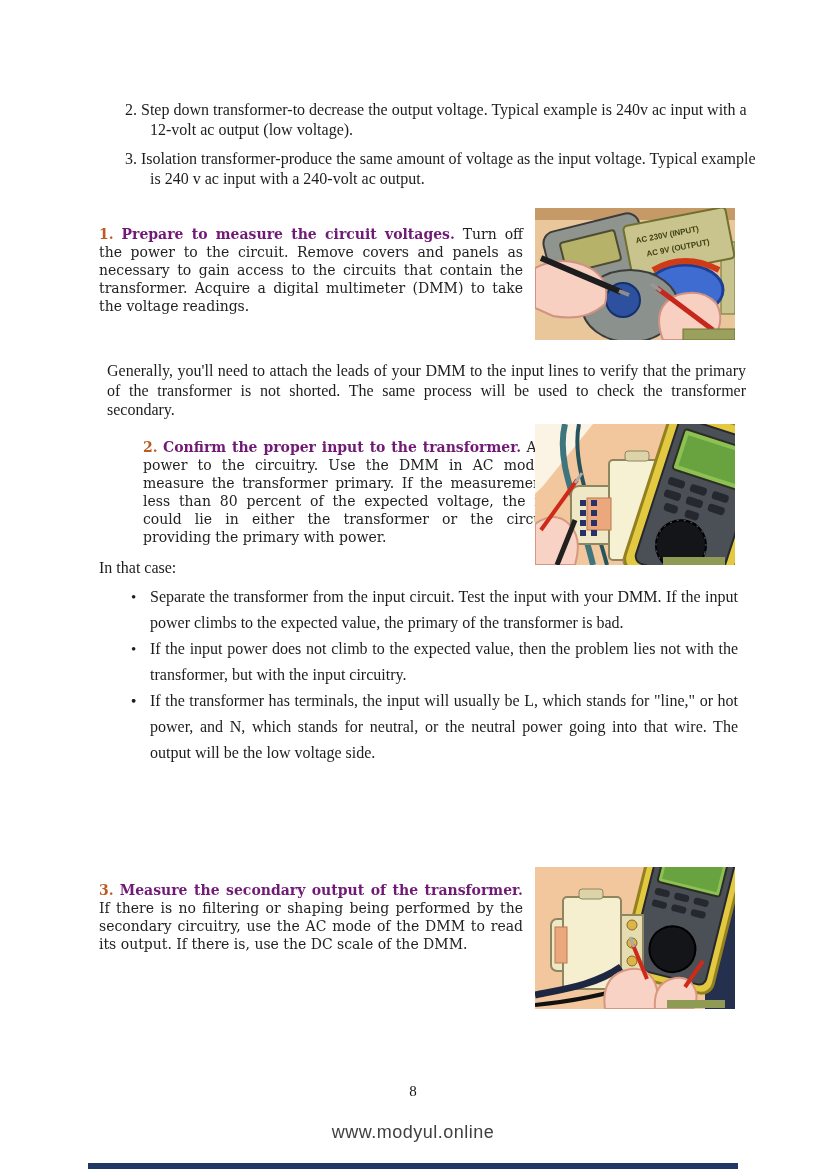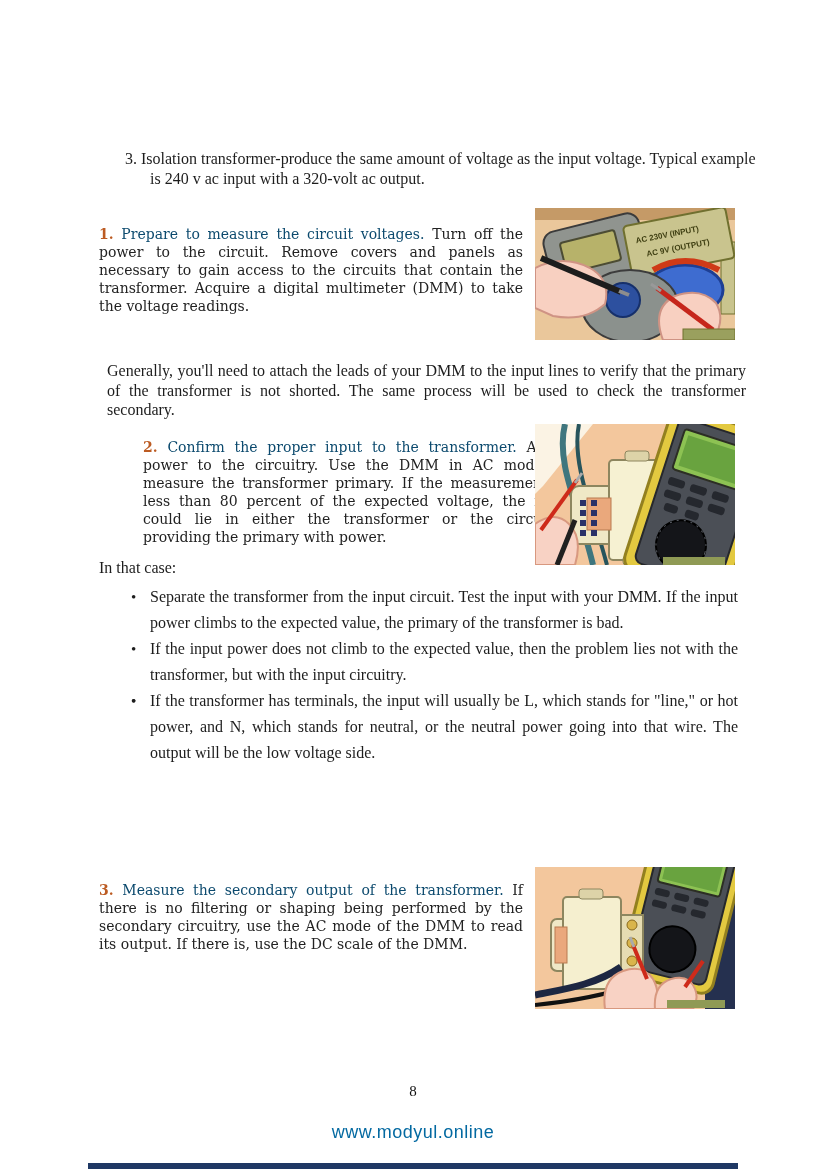--- a/index.html
+++ b/index.html
@@ -18,21 +18,21 @@
   #intro-3{top:149px;}
   
   .step-text{
     font-family:"DejaVu Serif",serif;font-size:14px;line-height:18px;
     text-align:justify;width:424px;left:99px;color:#222222;
   }
   #step-1-text{top:211px;}
   #step-2-text{top:424px;margin-left:44px;}
   #step-3-text{top:867px;}
   .step-num{color:#bc5b22;font-weight:bold;}
-  .step-title{font-weight:normal;color:#0c4a6e;}
+  .step-title{font-weight:bold;color:#701a75;}
   
   .para{
     left:99px;top:345px;width:639px;font-size:16px;line-height:19.5px;
     text-align:justify;
     margin-left:8px;
   }
   .incase{left:99px;top:559px;font-size:16px;}
   
   .bullets{left:127px;top:584px;width:611px;font-size:16px;line-height:26px;}
   .bullet{position:relative;padding-left:23px;text-align:justify;}
@@ -40,32 +40,36 @@
   
   .illus{left:535px;width:200px;border:0;}
   #illus-1{top:208px;height:132px;}
   #illus-2{top:424px;height:141px;}
   #illus-3{top:867px;height:142px;}
   .illus svg{display:block;width:100%;height:100%;}
   
   .pagenum{left:0;width:826px;top:1083px;text-align:center;font-size:15px;color:#111;}
   .watermark{
     left:0;width:826px;top:1122px;text-align:center;font-size:18px;
-    color:#0369a1;font-family:"Liberation Sans",sans-serif;letter-spacing:.5px;
+    color:#404040;font-family:"Liberation Sans",sans-serif;letter-spacing:.5px;
   }
   .footer-bar{left:88px;top:1163px;width:650px;height:6px;background:#1f3864;}
 </style>
 </head>
 <body>
 
 <div class="page">
 
+  <div class="abs intro-item" id="intro-2">
+    <span>2.</span>
+    <span>Step down transformer-to decrease the output voltage. Typical example is 240v ac input with a 12-volt ac output (low voltage).</span>
+  </div>
   <div class="abs intro-item" id="intro-3">
     <span>3.</span>
-    <span>Isolation transformer-produce the same amount of voltage as the input voltage. Typical example is 240 v ac input with a 320-volt ac output.</span>
+    <span>Isolation transformer-produce the same amount of voltage as the input voltage. Typical example is 240 v ac input with a 240-volt ac output.</span>
   </div>
 
   <p class="abs step-text" id="step-1-text">
     <span class="step-num">1.</span>
     <span class="step-title">Prepare to measure the circuit voltages.</span>
     <span>Turn off the power to the circuit. Remove covers and panels as necessary to gain access to the circuits that contain the transformer. Acquire a digital multimeter (DMM) to take the voltage readings.</span>
   </p>
 
   <div class="abs illus" id="illus-1">
     <svg viewBox="0 0 200 132" xmlns="http://www.w3.org/2000/svg">

